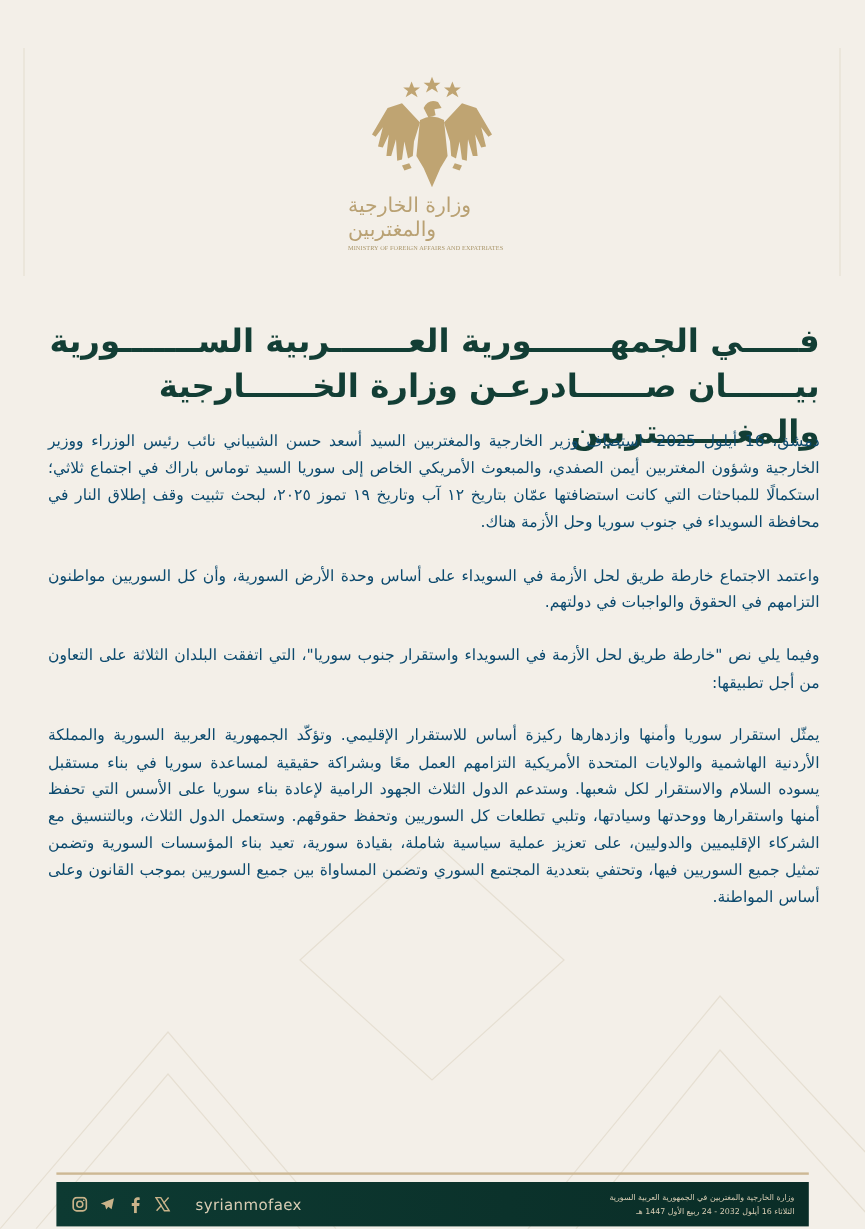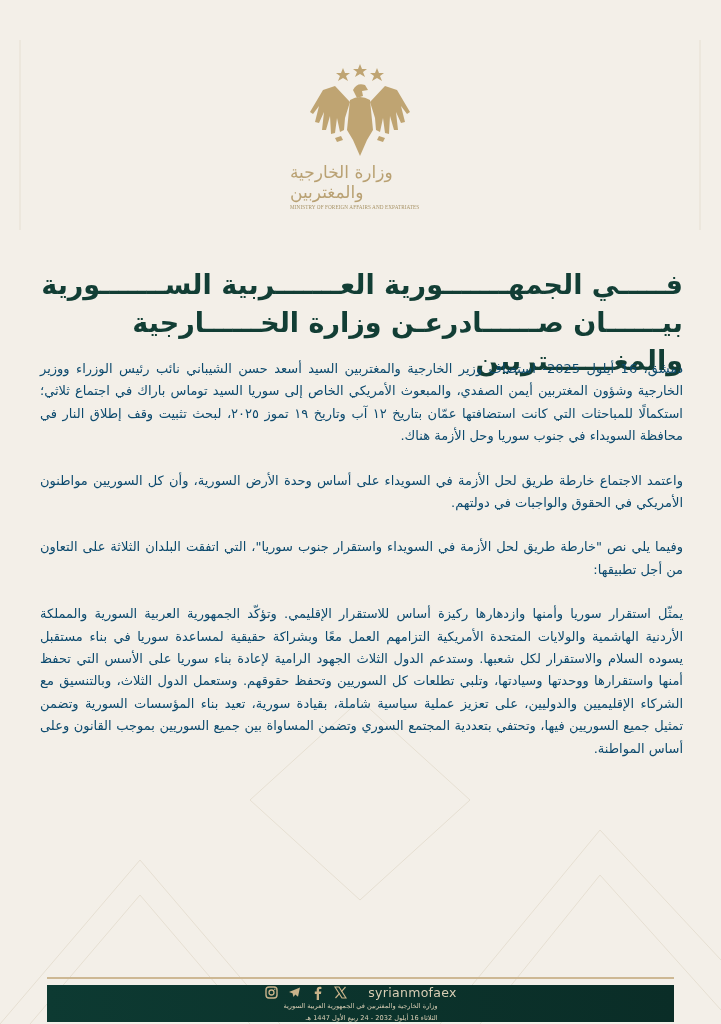--- a/index.html
+++ b/index.html
@@ -40,21 +40,20 @@
   .body-text p.tight { margin-bottom: 0; }
   .divider {
     position: absolute; left: 47px; right: 47px; top: 977px; height: 2px;
     background: #cdb894;
   }
   .footer {
     position: absolute; left: 47px; right: 47px; top: 985px; height: 37px;
     background: linear-gradient(90deg, #0d3a32 0%, #0b322b 60%, #0a2d27 100%);
     display: flex; align-items: center; justify-content: space-between;
     padding: 0 12px 0 12px;
-    flex-direction: column;
   }
   .social { display: flex; align-items: center; gap: 9px; }
   .social .ic { width: 14px; height: 14px; display: inline-flex; align-items: center; justify-content: center; cursor: pointer; }
   .handle {
     font-family: "DejaVu Sans", sans-serif; font-size: 12.5px; color: #d8cdb4;
     margin-left: 12px; letter-spacing: 0.3px;
   }
   .footer-right {
     direction: rtl; text-align: right; color: #d8cdb4;
     font-family: "DejaVu Sans", sans-serif; font-size: 6.6px; line-height: 12px;
@@ -96,21 +95,21 @@
   <div class="logo-en">MINISTRY OF FOREIGN AFFAIRS AND EXPATRIATES</div>
 </div>
 
 <div class="title">
   <div>فـــــي الجمهـــــــورية العـــــــربية الســـــــورية</div>
   <div>بيــــــان صــــــادرعـن وزارة الخــــــارجية والمغـــــــتربين</div>
 </div>
 
 <div class="body-text">
   <p>دمشق، 16 أيلول 2025- استضاف وزير الخارجية والمغتربين السيد أسعد حسن الشيباني نائب رئيس الوزراء ووزير الخارجية وشؤون المغتربين أيمن الصفدي، والمبعوث الأمريكي الخاص إلى سوريا السيد توماس باراك في اجتماع ثلاثي؛ استكمالًا للمباحثات التي كانت استضافتها عمّان بتاريخ ١٢ آب وتاريخ ١٩ تموز ٢٠٢٥، لبحث تثبيت وقف إطلاق النار في محافظة السويداء في جنوب سوريا وحل الأزمة هناك.</p>
-  <p>واعتمد الاجتماع خارطة طريق لحل الأزمة في السويداء على أساس وحدة الأرض السورية، وأن كل السوريين مواطنون الأمريكي في الحقوق والواجبات في دولتهم.</p>
+  <p>واعتمد الاجتماع خارطة طريق لحل الأزمة في السويداء على أساس وحدة الأرض السورية، وأن كل السوريين مواطنون التزامهم في الحقوق والواجبات في دولتهم.</p>
   <p>وفيما يلي نص "خارطة طريق لحل الأزمة في السويداء واستقرار جنوب سوريا"، التي اتفقت البلدان الثلاثة على التعاون من أجل تطبيقها:</p>
   <p class="tight">يمثّل استقرار سوريا وأمنها وازدهارها ركيزة أساس للاستقرار الإقليمي. وتؤكّد الجمهورية العربية السورية والمملكة الأردنية الهاشمية والولايات المتحدة الأمريكية التزامهم العمل معًا وبشراكة حقيقية لمساعدة سوريا في بناء مستقبل يسوده السلام والاستقرار لكل شعبها. وستدعم الدول الثلاث الجهود الرامية لإعادة بناء سوريا على الأسس التي تحفظ أمنها واستقرارها ووحدتها وسيادتها، وتلبي تطلعات كل السوريين وتحفظ حقوقهم. وستعمل الدول الثلاث، وبالتنسيق مع الشركاء الإقليميين والدوليين، على تعزيز عملية سياسية شاملة، بقيادة سورية، تعيد بناء المؤسسات السورية وتضمن تمثيل جميع السوريين فيها، وتحتفي بتعددية المجتمع السوري وتضمن المساواة بين جميع السوريين بموجب القانون وعلى أساس المواطنة.</p>
 </div>
 
 <div class="divider"></div>
 
 <div class="footer">
   <div class="social">
     <span class="ic">
       <svg width="13" height="13" viewBox="0 0 13 13">

